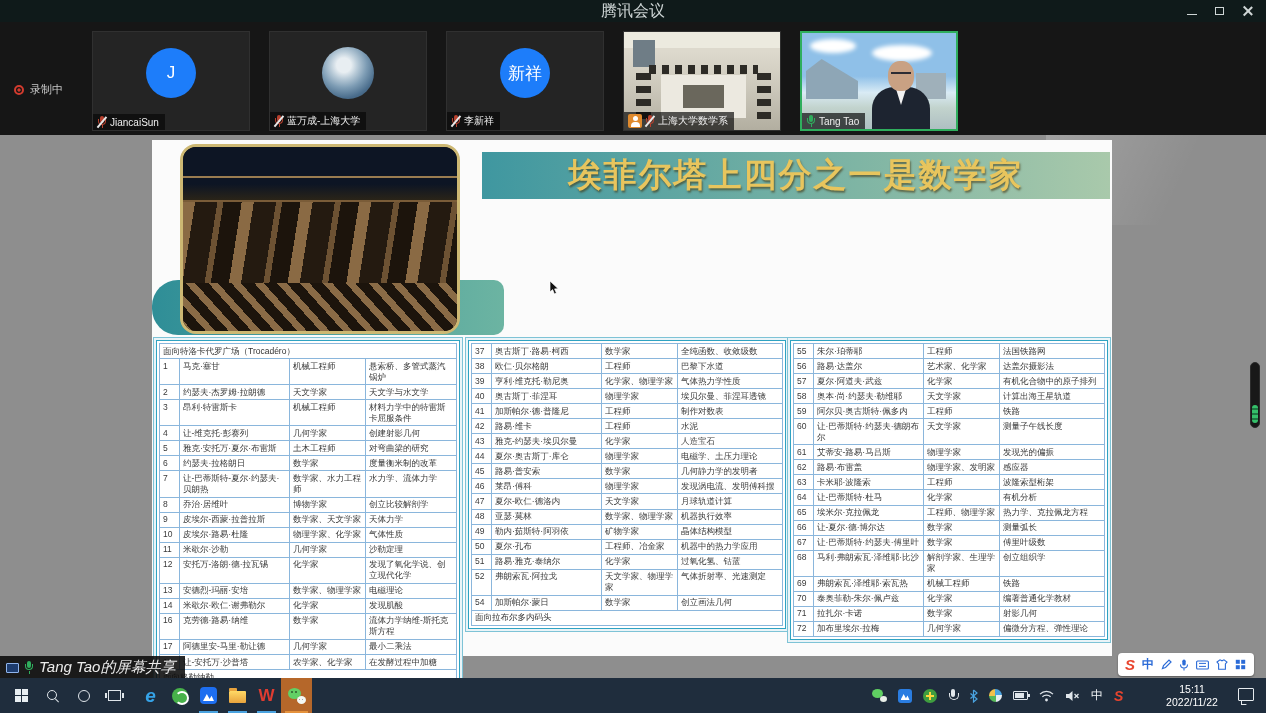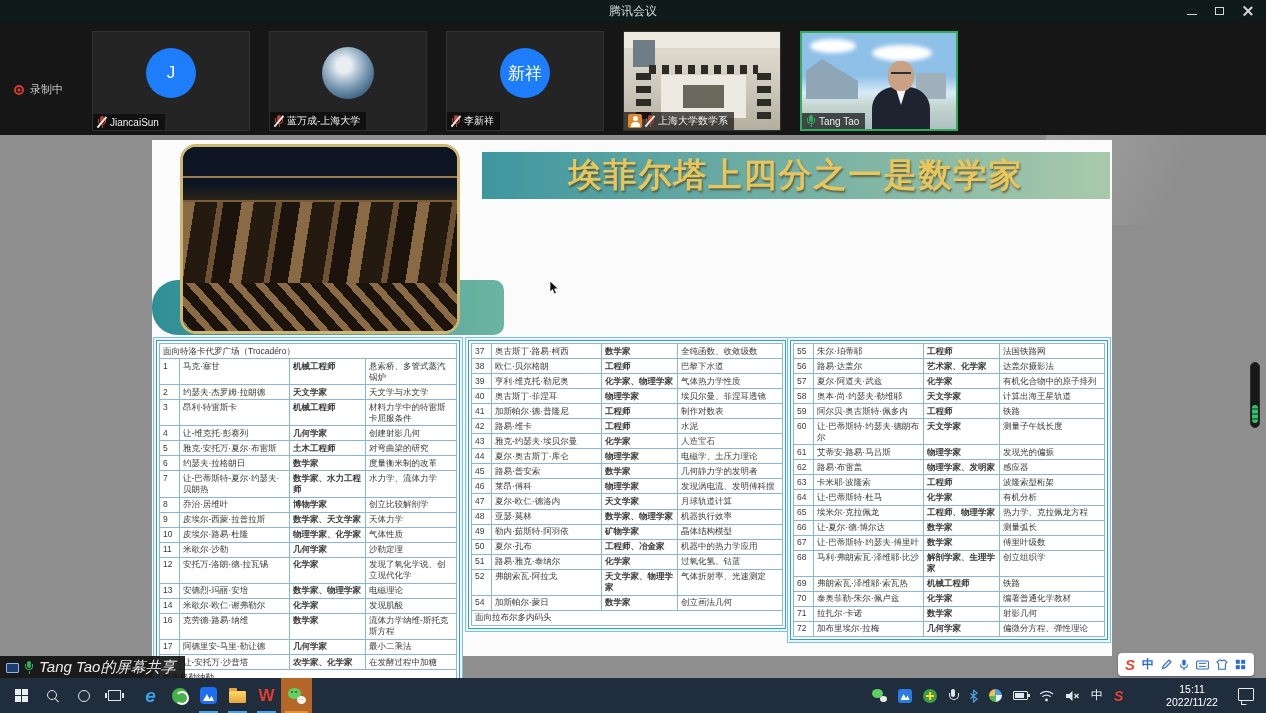--- a/index.html
+++ b/index.html
@@ -3,21 +3,21 @@
 <meta charset="utf-8">
 <style>
   html,body{margin:0;padding:0;background:#000;}
   *{box-sizing:border-box;}
   .app{position:relative;width:1266px;height:713px;overflow:hidden;
        font-family:"Liberation Sans","DejaVu Sans",sans-serif;background:#8e8e8e;}
 
   
   .titlebar{position:absolute;left:0;top:0;width:1266px;height:22px;background:#0f1a1a;
             display:flex;align-items:center;justify-content:center;}
-  .titlebar .wtitle{color:#cfd6d6;font-size:12px;}
+  .titlebar .wtitle{color:#cfd6d6;font-size:16px;}
   .wctrls{position:absolute;right:4px;top:0;height:22px;width:84px;display:flex;
           align-items:center;justify-content:space-around;}
   .ic-min{width:10px;height:1px;background:#cfd6d6;margin-top:6px;}
   .ic-max{width:9px;height:8px;border:1px solid #cfd6d6;}
   .ic-close{position:relative;width:10px;height:10px;}
   .ic-close::before,.ic-close::after{content:'';position:absolute;left:4px;top:-1px;width:1.5px;height:12px;background:#cfd6d6;}
   .ic-close::before{transform:rotate(45deg);} .ic-close::after{transform:rotate(-45deg);}
 
   
   .videostrip{position:absolute;left:0;top:22px;width:1266px;height:113px;background:#161616;}
@@ -99,21 +99,21 @@
       background:repeating-linear-gradient(48deg,#8a6b46 0 7px,#1c140c 7px 17px),
                  repeating-linear-gradient(-48deg,#7a5c3c 0 6px,transparent 6px 16px);}
   
   .ptable{position:absolute;top:200px;background:#fff;border:1px solid #2fa3c2;
       box-shadow:0 0 0 2px #eaf4f8,0 0 0 3px #7ec3d6;padding:2px;}
   .ptable table{border-collapse:collapse;width:100%;}
   .ptable td{border:1px solid #8ab6dc;font-size:8.5px;line-height:1.3;padding:1.5px 3px;
       color:#3a3a3a;vertical-align:top;}
   .ptable .c0{width:20px;}
   .ptable .c1{width:110px;}
-  .ptable .c2{width:76px;font-weight:bold;}
+  .ptable .c2{width:76px;}
   .ptable tr.caption td{font-size:8.5px;color:#333;}
   .t1{left:4px;width:304px;}
   .t2{left:316px;width:318px;}
   .t3{left:638px;width:318px;}
   
   .scrollpill{position:absolute;left:1250px;top:362px;width:10px;height:66px;background:#181818;
       border:1px solid #2c2c2c;border-radius:5px;}
   .scrollpill i{position:absolute;bottom:4px;left:1px;right:1px;height:18px;border-radius:3px;
       background:repeating-linear-gradient(180deg,#35c06a 0 3px,#1d7a42 3px 5px);}
   .cursor{position:absolute;left:549px;top:281px;}

